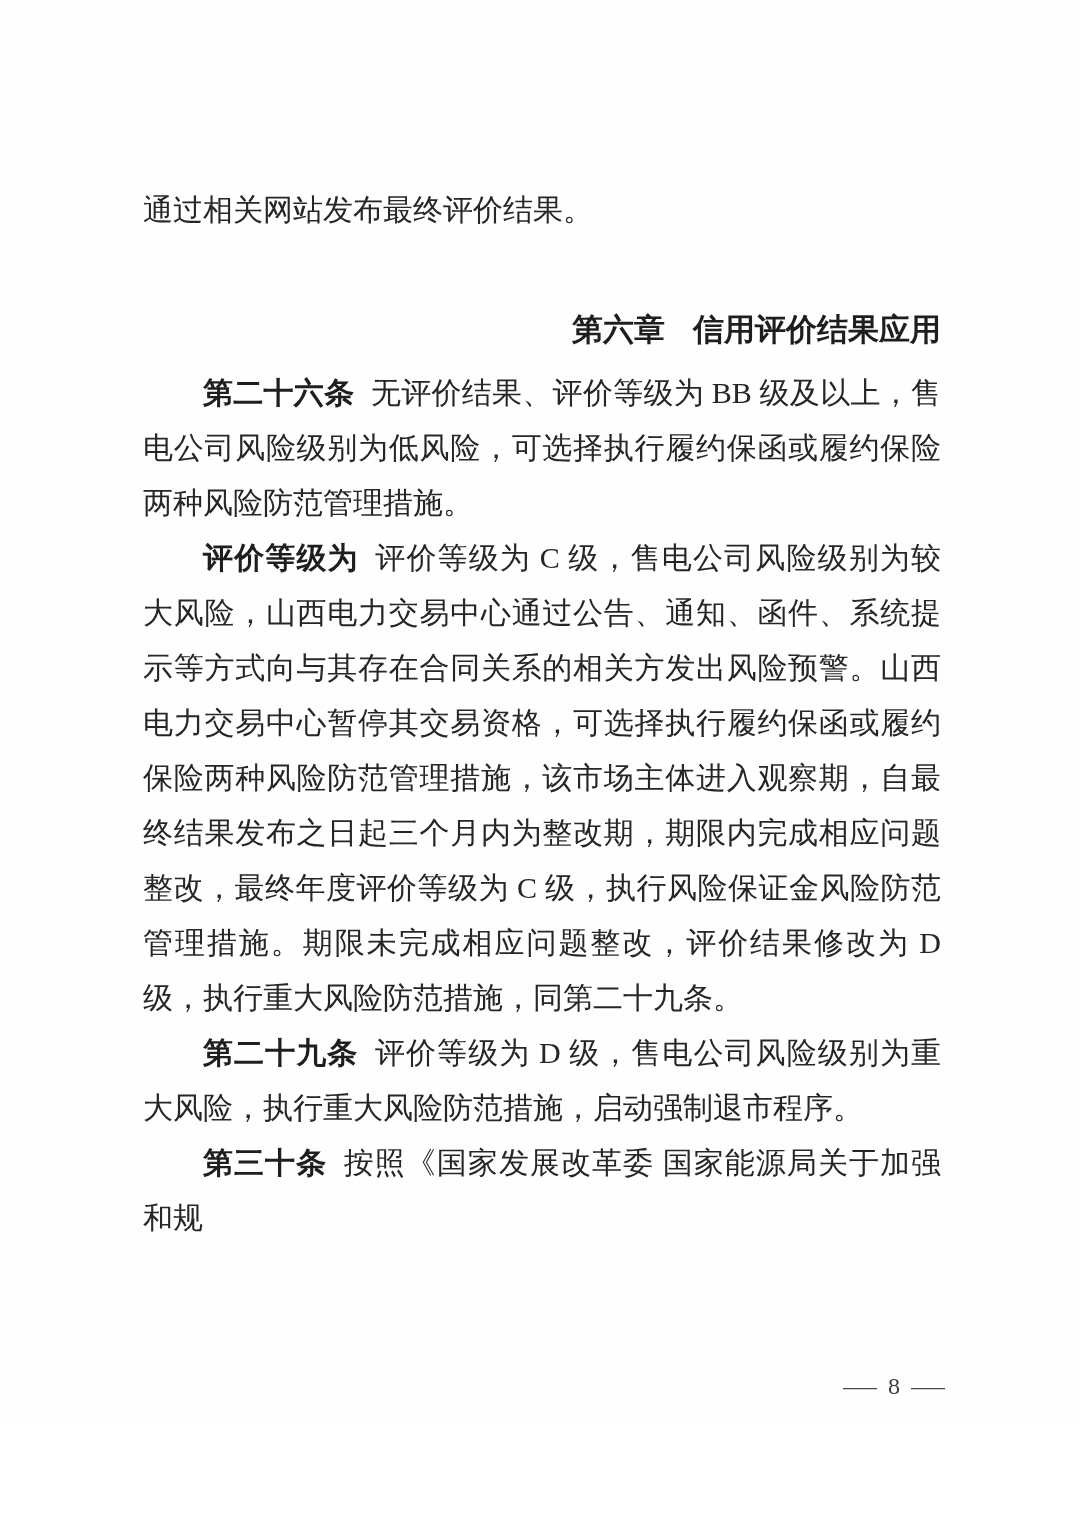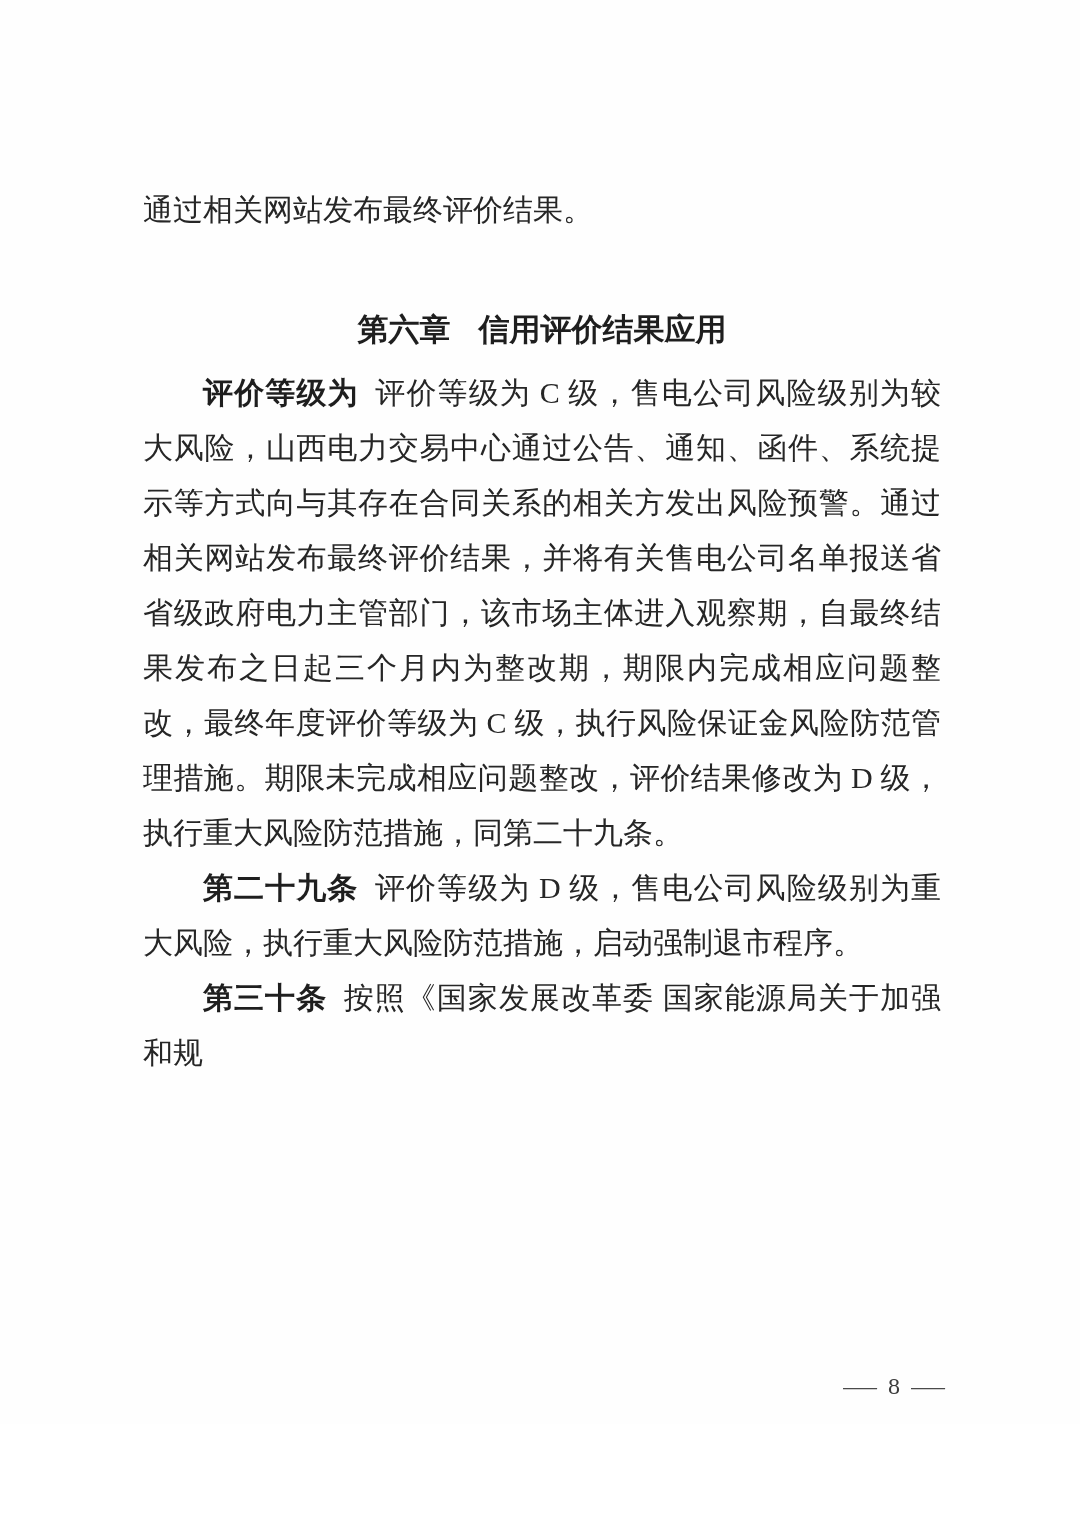--- a/index.html
+++ b/index.html
@@ -24,21 +24,21 @@
     font-size: 30px;
     line-height: 55px;
     text-align: justify;
   }
   .continuation {
     margin: 0;
     text-indent: 0;
   }
   .chapter-heading {
     margin: 64px 0 6px 0;
-    text-align: center;
+    text-align: right;
     font-weight: 700;
     font-size: 31px;
     line-height: 58px;
     color: #1e1e1e;
     text-indent: 0;
   }
   .chapter-heading .chapter-gap {
     display: inline-block;
     width: 0.9em;
   }
@@ -74,23 +74,24 @@
 <body>
 
 <div class="page">
 
   <div class="content">
 
     <p class="continuation">通过相关网站发布最终评价结果。</p>
 
     <p class="chapter-heading"><span>第六章</span><span class="chapter-gap"></span><span>信用评价结果应用</span></p>
 
+    <p class="article"><span class="term">第二十六条</span><span>无评价结果、评价等级为 BB 级及以上，售电公司风险级别为低风险，可选择执行履约保函或履约保险两种风险防范管理措施。</span></p>
 
 
-    <p class="article"><span class="term">评价等级为</span><span>评价等级为 C 级，售电公司风险级别为较大风险，山西电力交易中心通过公告、通知、函件、系统提示等方式向与其存在合同关系的相关方发出风险预警。通过相关网站发布最终评价结果，并将有关售电公司名单报送省省级政府电力主管部门，该市场主体进入观察期，自最终结果发布之日起三个月内为整改期，期限内完成相应问题整改，最终年度评价等级为 C 级，执行风险保证金风险防范管理措施。期限未完成相应问题整改，评价结果修改为 D 级，执行重大风险防范措施，同第二十九条。</span></p>
+    <p class="article"><span class="term">评价等级为</span><span>评价等级为 C 级，售电公司风险级别为较大风险，山西电力交易中心通过公告、通知、函件、系统提示等方式向与其存在合同关系的相关方发出风险预警。山西电力交易中心暂停其交易资格，可选择执行履约保函或履约保险两种风险防范管理措施，该市场主体进入观察期，自最终结果发布之日起三个月内为整改期，期限内完成相应问题整改，最终年度评价等级为 C 级，执行风险保证金风险防范管理措施。期限未完成相应问题整改，评价结果修改为 D 级，执行重大风险防范措施，同第二十九条。</span></p>
 
     <p class="article"><span class="term">第二十九条</span><span>评价等级为 D 级，售电公司风险级别为重大风险，执行重大风险防范措施，启动强制退市程序。</span></p>
 
     <p class="article"><span class="term">第三十条</span><span>按照《国家发展改革委 国家能源局关于加强和规</span></p>
 
   </div>
 
   <div class="footer">
     <span class="dash">—</span>
     <span>8</span>

